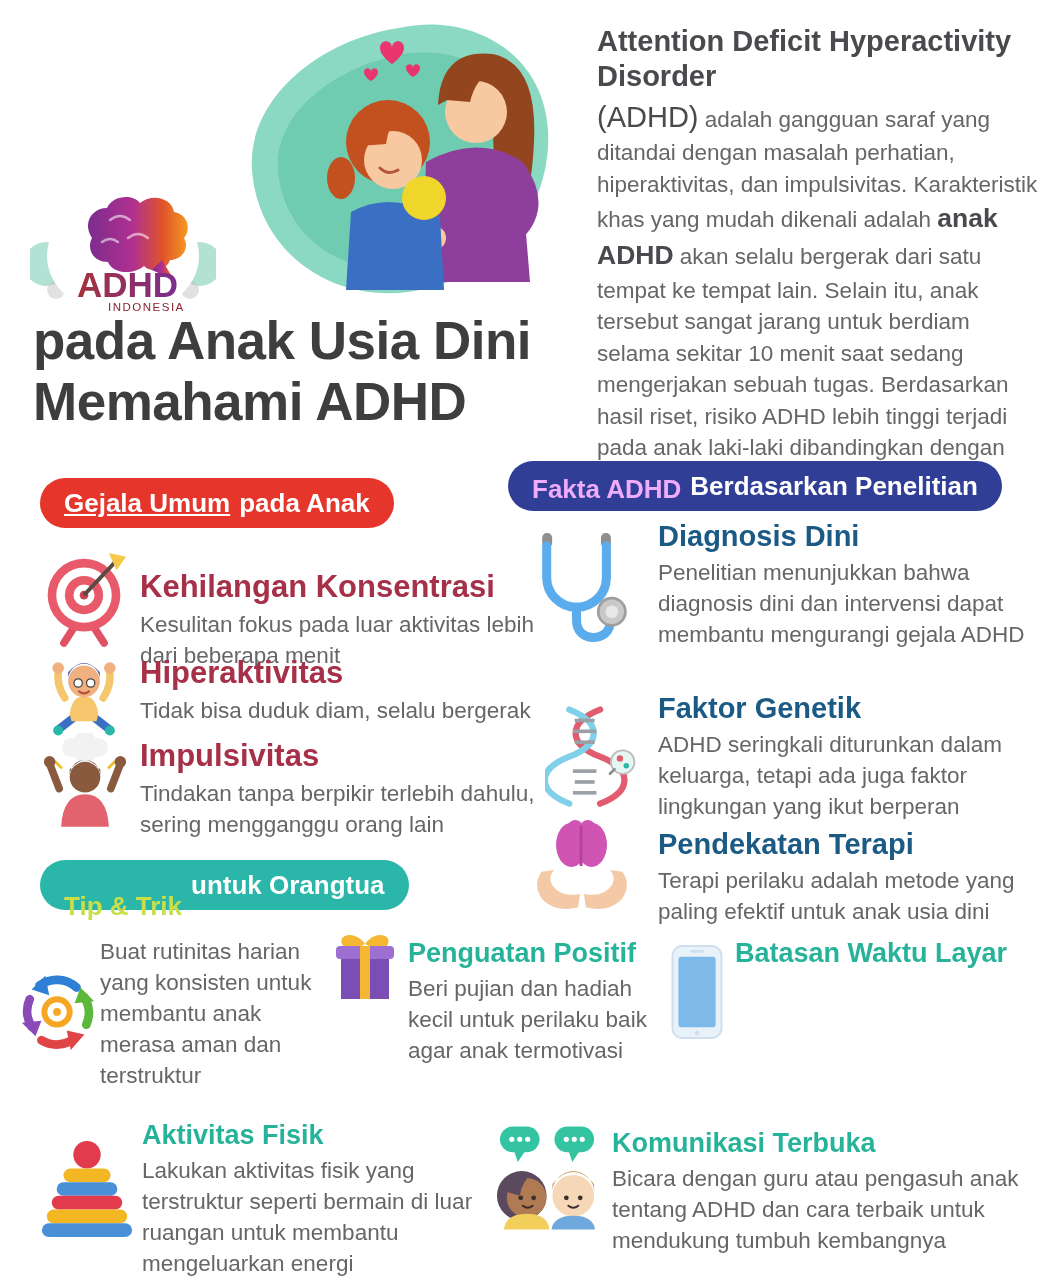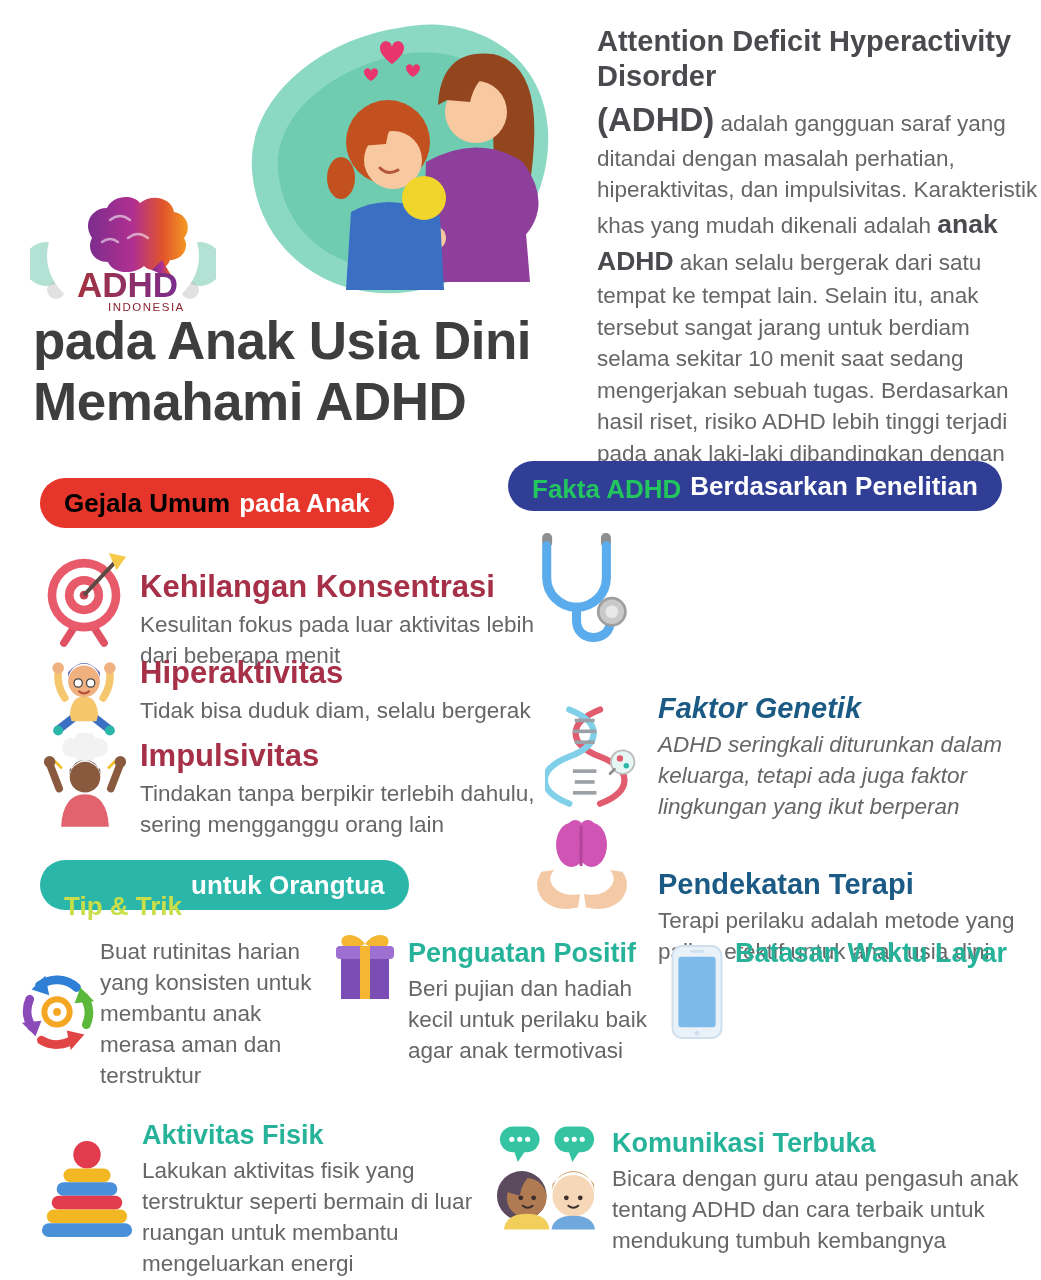--- a/index.html
+++ b/index.html
@@ -10,31 +10,31 @@
     background:#ffffff; overflow:hidden; margin:0 auto;
   }
   .abs { position:absolute; }
 
   
   .title { left:33px; top:310px; width:566px; font-weight:700;
            font-size:53px; line-height:1.16; color:#3e3e3e; letter-spacing:-0.5px; }
   .intro { left:597px; top:24px; width:442px; color:#666669; }
   .intro-heading { font-weight:700; font-size:29px; line-height:1.22; color:#4a4a4e; }
   .intro-body { margin-top:2px; font-size:22.5px; line-height:1.4; }
-  .intro-body .paren { font-weight:700; font-size:33px; color:#4a4a4e; }
+  .intro-body .paren { font-weight:400; font-size:29px; color:#4a4a4e; }
   .intro-body .emph  { font-weight:700; font-size:26.5px; color:#4a4a4e; }
 
   
   .badge { display:inline-flex; align-items:center; height:50px; border-radius:26px;
            padding:0 24px; font-weight:700; font-size:26px; color:#ffffff; white-space:nowrap; }
   .badge .hl { margin-right:9px; }
   .badge-red  { background:#e6352b; left:40px;  top:478px; }
-  .badge-red  .hl { color:#000000; }
+  .badge-red  .hl { color:#ffffff;text-decoration:underline; }
   .badge-blue { background:#303e96; left:508px; top:461px; }
-  .badge-blue .hl { color:#22c55e;margin-top:7px; }
+  .badge-blue .hl { color:#f0abfc;margin-top:7px; }
   .badge-teal { background:#2ab7a9; left:40px;  top:860px; }
   .badge-teal .hl { color:#c9de48;margin-top:42px; }
 
   
   .item-title { font-weight:700; }
   .sym-text  { width:420px; }
   .sym-text .item-title  { font-size:31px; color:#a63048; margin-bottom:4px; }
   .fact-text { width:378px; }
   .fact-text .item-title { font-size:29px; color:#1b5a85; margin-bottom:4px; }
   .tip-text .item-title  { font-size:27px; color:#26b39a; margin-bottom:4px; }
@@ -186,56 +186,60 @@
   </div>
 
   <svg class="abs" style="left:525px; top:530px;" width="104" height="140" viewBox="0 0 115 150">
     <rect x="19" y="1" width="11" height="16" rx="5" fill="#8f8f8f"></rect>
     <rect x="84" y="1" width="11" height="16" rx="5" fill="#8f8f8f"></rect>
     <path d="M24 15 v35 a33 33 0 0 0 66 0 v-35" stroke="#5aacec" stroke-width="10" fill="none" stroke-linecap="round"></path>
     <path d="M57 83 v15 c0 24 34 24 37 4 l0 -8" stroke="#5aacec" stroke-width="10" fill="none" stroke-linecap="round"></path>
     <circle cx="96" cy="88" r="15" fill="#c9c9c9" stroke="#9e9e9e" stroke-width="3"></circle>
     <circle cx="96" cy="88" r="7" fill="#e8e8e8"></circle>
   </svg>
+  <div class="abs fact-text" style="left:658px; top:520px;">
+    <div class="item-title">Diagnosis Dini</div>
+    <div class="item-desc">Penelitian menunjukkan bahwa diagnosis dini dan intervensi dapat membantu mengurangi gejala ADHD</div>
+  </div>
 
   <svg class="abs" style="left:545px; top:706px;" width="92" height="104" viewBox="0 0 100 115">
     <path d="M60 4 C24 18 24 42 60 56 C96 70 96 94 60 108" stroke="#e05c6e" stroke-width="7" fill="none" stroke-linecap="round"></path>
     <path d="M26 4 C62 18 62 42 26 56 C-10 70 -10 94 26 108" stroke="#7fd0e8" stroke-width="7" fill="none" stroke-linecap="round"></path>
     <g stroke="#9aa0a6" stroke-width="4">
       <line x1="32" y1="16" x2="54" y2="16"></line>
         <line x1="30" y1="28" x2="56" y2="28"></line>
       <line x1="32" y1="40" x2="54" y2="40"></line>
         <line x1="30" y1="72" x2="56" y2="72"></line>
       <line x1="32" y1="84" x2="54" y2="84"></line>
         <line x1="30" y1="96" x2="56" y2="96"></line>
     </g>
     <circle cx="85" cy="62" r="13" fill="#e6f6f3" stroke="#bcbcbc" stroke-width="2"></circle>
     <circle cx="82" cy="58" r="3.5" fill="#e05c6e"></circle>
     <circle cx="89" cy="66" r="3" fill="#2ab7a9"></circle>
     <path d="M76 70 l-5 5" stroke="#8f8f8f" stroke-width="3" stroke-linecap="round"></path>
   </svg>
-  <div class="abs fact-text" style="left:658px; top:692px;font-style:italic;">
+  <div class="abs fact-text" style="left:658px; top:692px;">
     <div class="item-title">Faktor Genetik</div>
     <div class="item-desc">ADHD seringkali diturunkan dalam keluarga, tetapi ada juga faktor lingkungan yang ikut berperan</div>
   </div>
 
   <svg class="abs" style="left:530px; top:818px;" width="104" height="98" viewBox="0 0 108 102">
     <g fill="#cf54b4">
       <ellipse cx="43" cy="28" rx="16" ry="23"></ellipse>
       <ellipse cx="64" cy="28" rx="16" ry="23"></ellipse>
       <circle cx="47" cy="10" r="8"></circle>
         <circle cx="60" cy="10" r="8"></circle>
     </g>
     <path d="M53 8 v42" stroke="#b4439c" stroke-width="3"></path>
     <g fill="#f3c9a6">
       <path d="M12 56 Q2 70 13 85 Q28 99 50 93 L52 79 Q32 83 23 70 Q18 61 25 54 Z"></path>
       <path d="M96 56 Q106 70 95 85 Q80 99 58 93 L56 79 Q76 83 85 70 Q90 61 83 54 Z"></path>
     </g>
   </svg>
-  <div class="abs fact-text" style="left:658px; top:828px;margin-top:40px;">
+  <div class="abs fact-text" style="left:658px; top:828px;">
     <div class="item-title">Pendekatan Terapi</div>
     <div class="item-desc">Terapi perilaku adalah metode yang paling efektif untuk anak usia dini</div>
   </div>
 
   <div class="abs badge badge-teal">
     <span class="hl">Tip &amp; Trik</span>
     <span>untuk Orangtua</span>
   </div>
 
   <svg class="abs" style="left:16px; top:962px;" width="84" height="96" viewBox="0 0 86 98">

